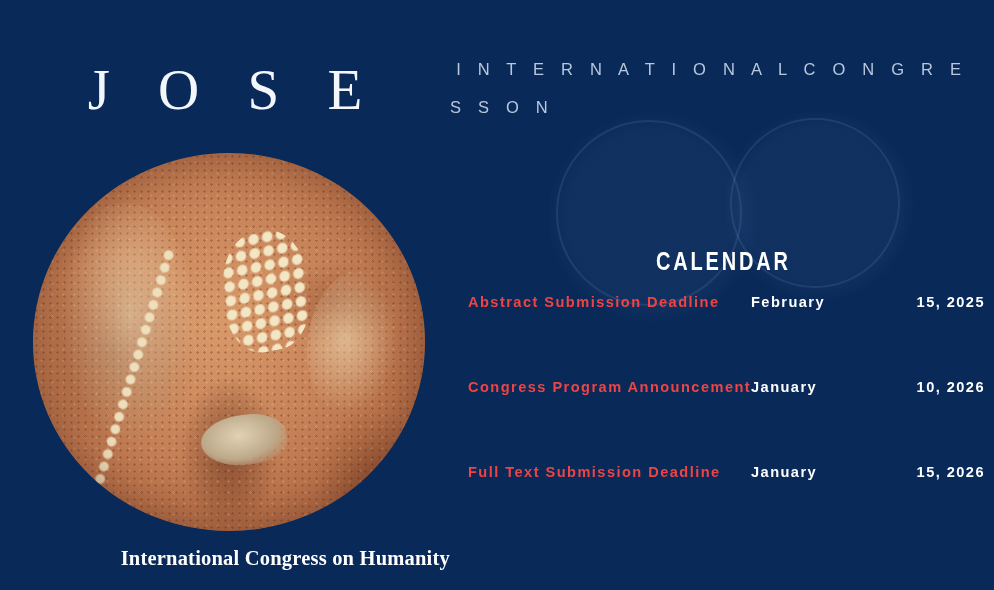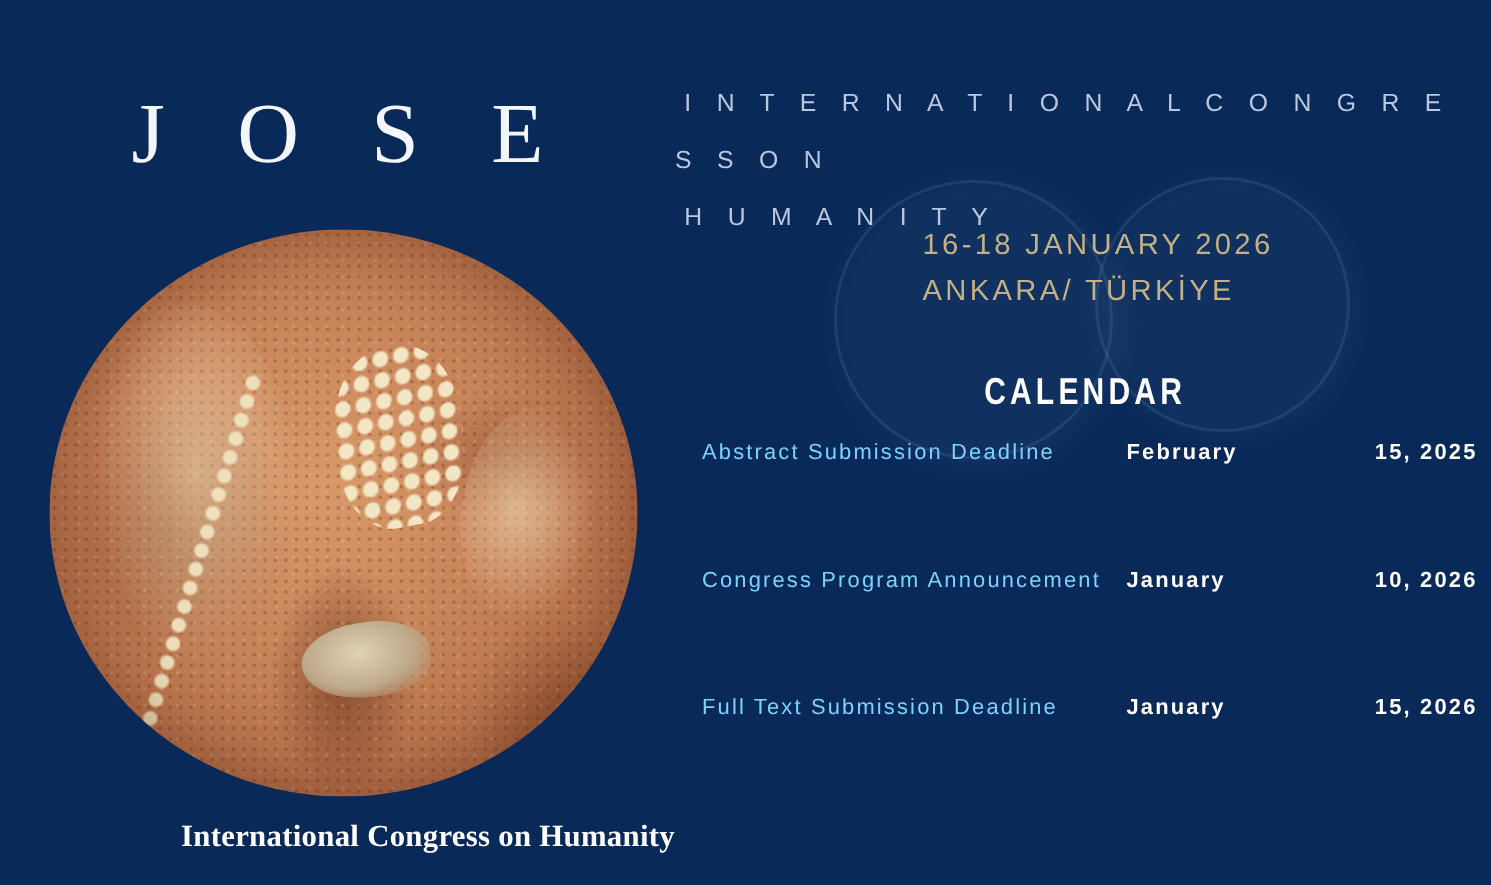--- a/index.html
+++ b/index.html
@@ -235,22 +235,22 @@
     position: relative;
     height: 85px;
   }
   .cal-event {
     position: absolute;
     left: 0; top: 0;
     width: 300px;
     font-size: 14.6px;
     line-height: 29px;
     letter-spacing: 1.45px;
-    font-weight: 400;
-    color: #7dd3fc;
+    font-weight: 700;
+    color: #ef4444;
   }
   .cal-month {
     position: absolute;
     left: 283px; top: 0;
     width: 150px;
     font-size: 14.6px;
     line-height: 29px;
     letter-spacing: 1.45px;
     font-weight: 700;
     color: #ffffff;
@@ -296,27 +296,22 @@
       <div class="vignette"></div>
     </div>
 
     <div id="emblem-caption">International Congress on Humanity</div>
   </div>
 
   <div id="right-column">
 
     <div id="congress-title">
       <span class="line1">I N T E R N A T I O N A L   C O N G R E S S   O N</span>
-      <span class="line2">H U M A N I T Y</span>
     </div>
 
-    <div id="event-datetime">
-      <span class="line">16-18 JANUARY 2026</span>
-      <span class="line">ANKARA/ TÜRKİYE</span>
-    </div>
 
     <div id="calendar-heading">CALENDAR</div>
 
     <div id="calendar-table">
 
       <div class="calendar-row">
         <div class="cal-event">Abstract Submission Deadline</div>
         <div class="cal-month">February</div>
         <div class="cal-day">15, 2025</div>
       </div>

